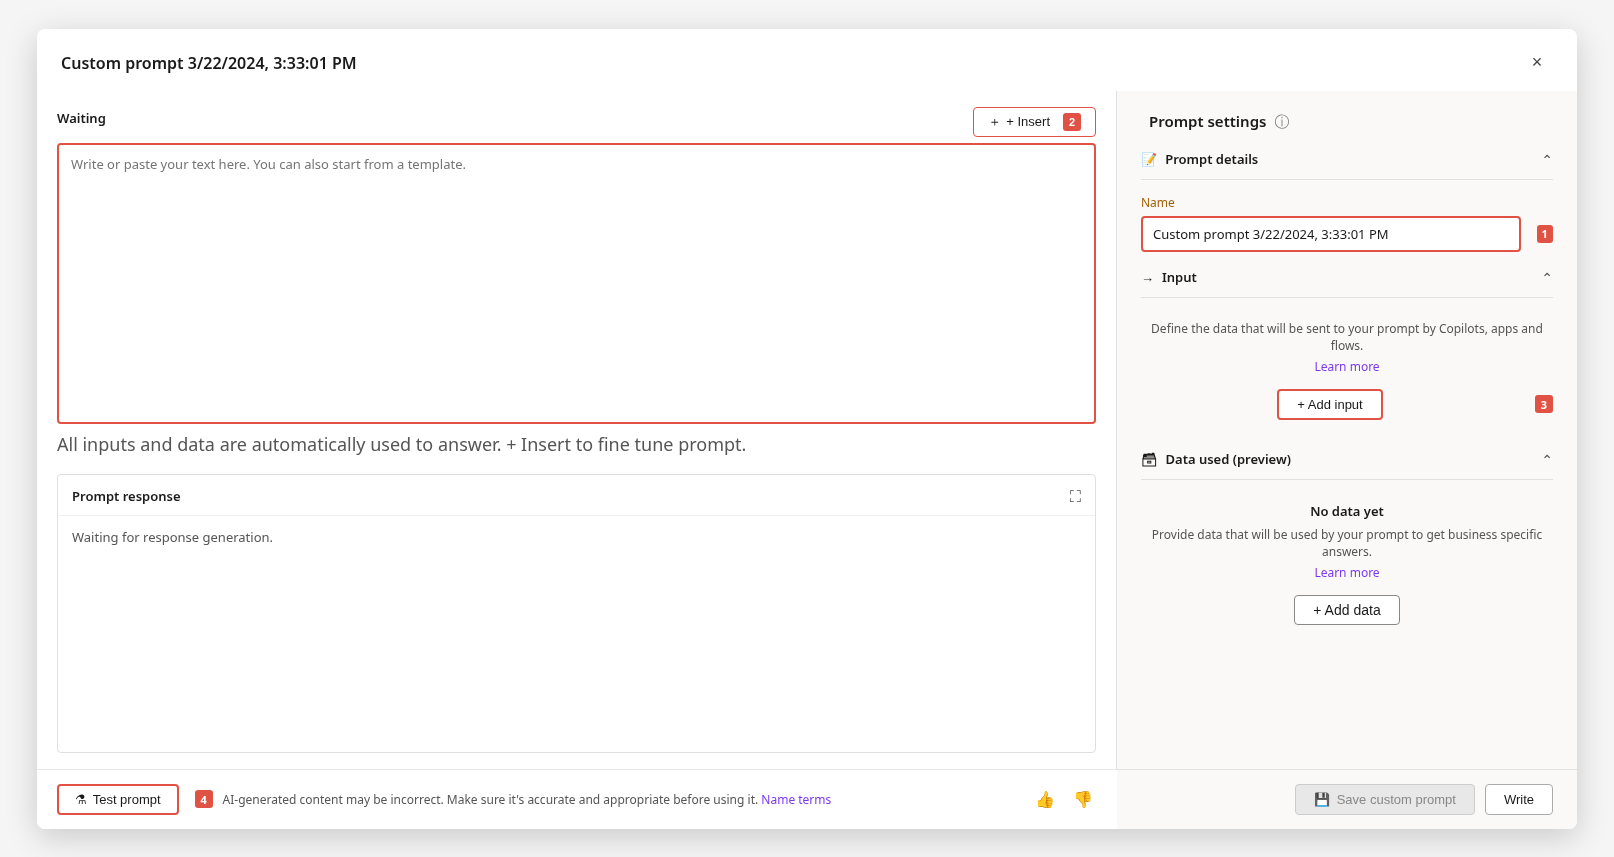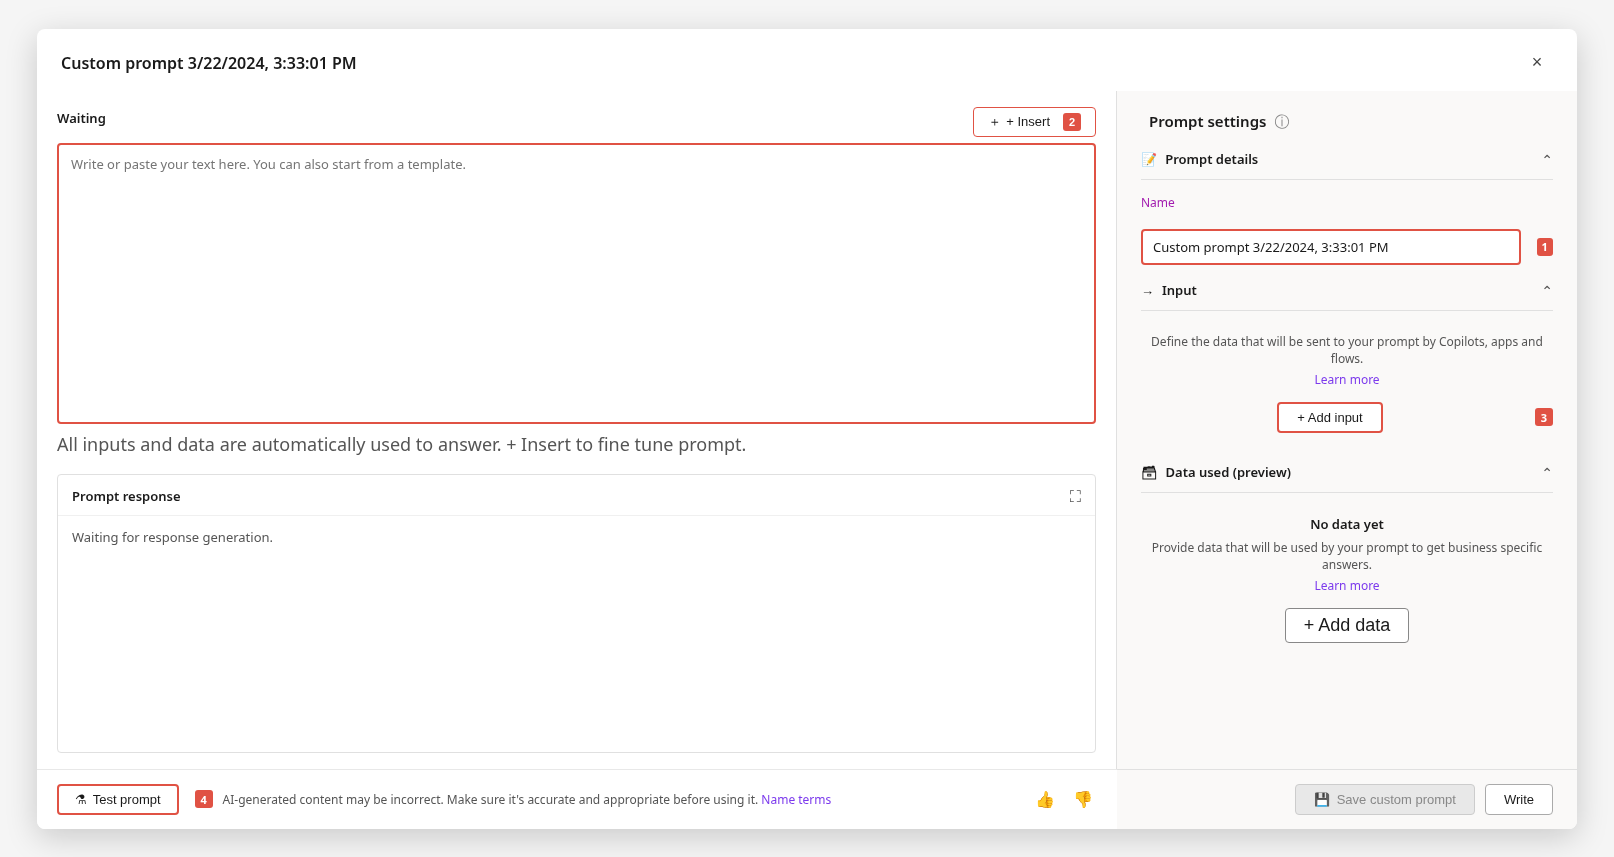--- a/index.html
+++ b/index.html
@@ -224,22 +224,22 @@
       gap: 8px;
       font-size: 13px;
       font-weight: 600;
     }
     .chevron-up {
       font-size: 14px;
       color: #555;
     }
     .name-label {
       font-size: 12px;
-      color: #a21caf;
-      margin-bottom: 18px;
+      color: #a16207;
+      margin-bottom: 5px;
     }
     .name-input {
       width: 100%;
       border: 2px solid #e05244;
       border-radius: 4px;
       padding: 7px 10px;
       font-size: 13px;
       color: #1a1a1a;
       outline: none;
       font-family: inherit;
@@ -281,21 +281,21 @@
     }
     .add-data-btn {
       display: flex;
       align-items: center;
       gap: 6px;
       border: 1.5px solid #888;
       background: #fff;
       color: #1a1a1a;
       border-radius: 4px;
       padding: 6px 18px;
-      font-size: 18px;
+      font-size: 14px;
       cursor: pointer;
       font-weight: 500;
       margin: 0 auto;
     }
 
     .dialog-footer {
       display: flex;
       align-items: center;
       justify-content: flex-end;
       gap: 10px;

